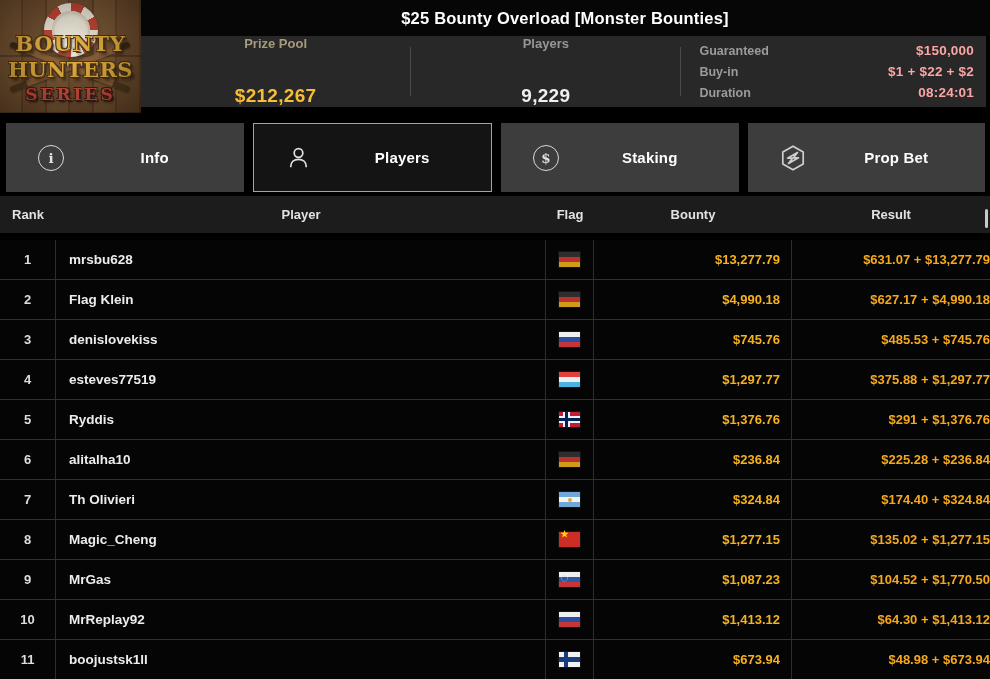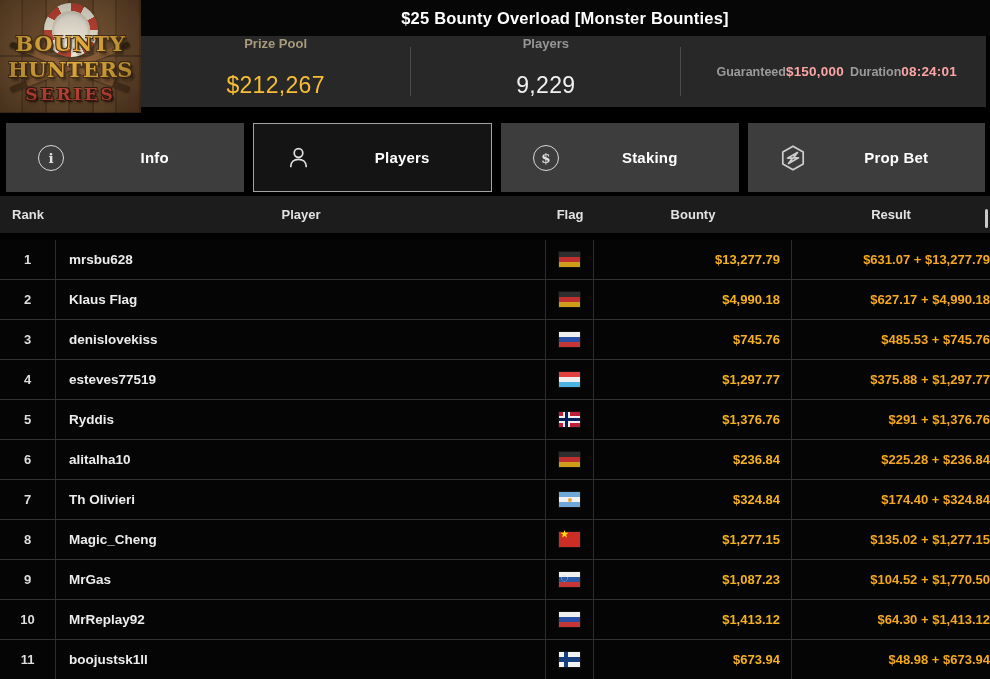--- a/index.html
+++ b/index.html
@@ -12,27 +12,27 @@
   .titlebar { position:absolute; left:0; top:0; right:0; height:36px; background:#060606; }
   .titlebar .title {
     position:absolute; left:140px; right:0; top:9px; text-align:center;
     color:#ffffff; font-size:16.5px; font-weight:700; letter-spacing:.2px;
   }
   
   .statsbar {
     position:absolute; left:141px; top:36px; right:4px; height:71px;
     background:#282828; display:flex; align-items:stretch;
   }
-  .stat-col { flex:1; display:flex; flex-direction:column; align-items:center; justify-content:flex-start; gap:21px; }
+  .stat-col { flex:1; display:flex; flex-direction:column; align-items:center; justify-content:space-between; gap:21px; }
   .stat-label { font-size:13px; font-weight:700; color:#969696; }
   .stat-label.warm { color:#a79a7c; }
-  .stat-value { font-size:23px; font-weight:400; color:#f0f0f0; letter-spacing:.3px; }
+  .stat-value { font-size:19px; font-weight:700; color:#f0f0f0; letter-spacing:.3px; }
   .stat-value.gold { color:#f6bd35; }
   .vdiv { width:1px; background:#4b4b4b; margin:11px 0; }
-  .stat-details { flex:1.02; display:flex; flex-direction:row; justify-content:center; gap:6px; padding:0 12px 0 18px; }
+  .stat-details { flex:1.02; display:flex; flex-direction:column; justify-content:center; gap:6px; padding:0 12px 0 18px; }
   .detail-row { display:flex; justify-content:space-between; align-items:center; }
   .detail-label { font-size:12.5px; font-weight:700; color:#9b9b9b; }
   .detail-value { font-size:13.5px; font-weight:700; color:#fca5a5; letter-spacing:.2px; }
   
   .logo {
     position:absolute; left:0; top:0; width:141px; height:113px; overflow:hidden;
     background:
       repeating-linear-gradient(180deg, rgba(0,0,0,0) 0 55px, rgba(0,0,0,.25) 55px 57px),
       repeating-linear-gradient(90deg, #74512f 0 21px, #5e3f24 21px 23px, #6d4a2b 23px 45px, #5a3c22 45px 47px);
     z-index:5;
@@ -124,20 +124,24 @@
     <div class="stat-label">Players</div>
     <div class="stat-value">9,229</div>
   </div>
   <div class="vdiv"></div>
   <div class="stat-details">
     <div class="detail-row">
       <span class="detail-label">Guaranteed</span>
       <span class="detail-value">$150,000</span>
     </div>
     <div class="detail-row">
+      <span class="detail-label">Buy-in</span>
+      <span class="detail-value">$1 + $22 + $2</span>
+    </div>
+    <div class="detail-row">
       <span class="detail-label">Duration</span>
       <span class="detail-value">08:24:01</span>
     </div>
   </div>
 </div>
 
 <div class="logo">
   <div class="rifle r1"></div>
   <div class="rifle r2"></div>
   <div class="chip"></div>
@@ -192,21 +196,21 @@
     <div class="cell c-rank">1</div>
     <div class="cell c-player">mrsbu628</div>
     <div class="cell c-flag">
         <span class="flag flag-germany"></span>
       </div>
     <div class="cell c-bounty">$13,277.79</div>
     <div class="cell c-result">$631.07 + $13,277.79</div>
   </div>
     <div class="trow">
     <div class="cell c-rank">2</div>
-    <div class="cell c-player">Klaus Flag</div>
+    <div class="cell c-player">Flag Klein</div>
     <div class="cell c-flag">
         <span class="flag flag-germany"></span>
       </div>
     <div class="cell c-bounty">$4,990.18</div>
     <div class="cell c-result">$627.17 + $4,990.18</div>
   </div>
     <div class="trow">
     <div class="cell c-rank">3</div>
     <div class="cell c-player">denislovekiss</div>
     <div class="cell c-flag">

